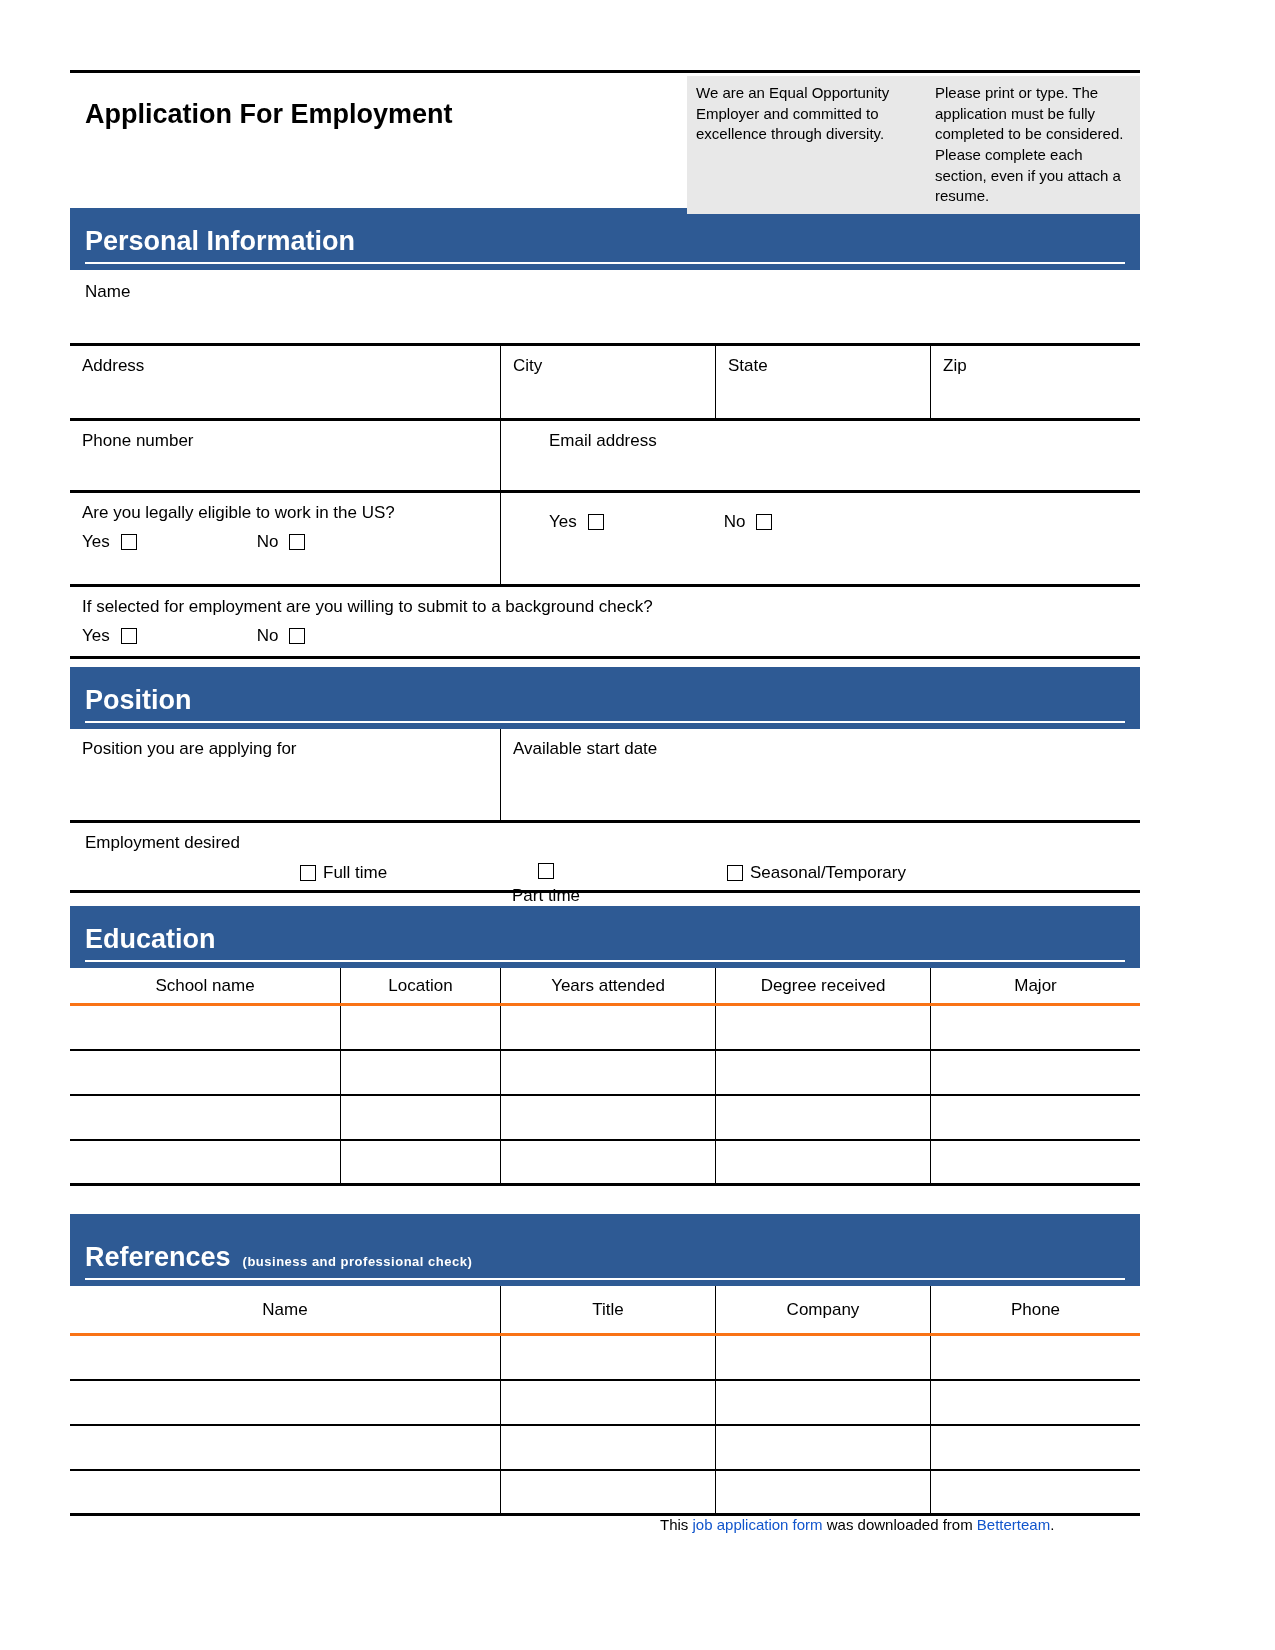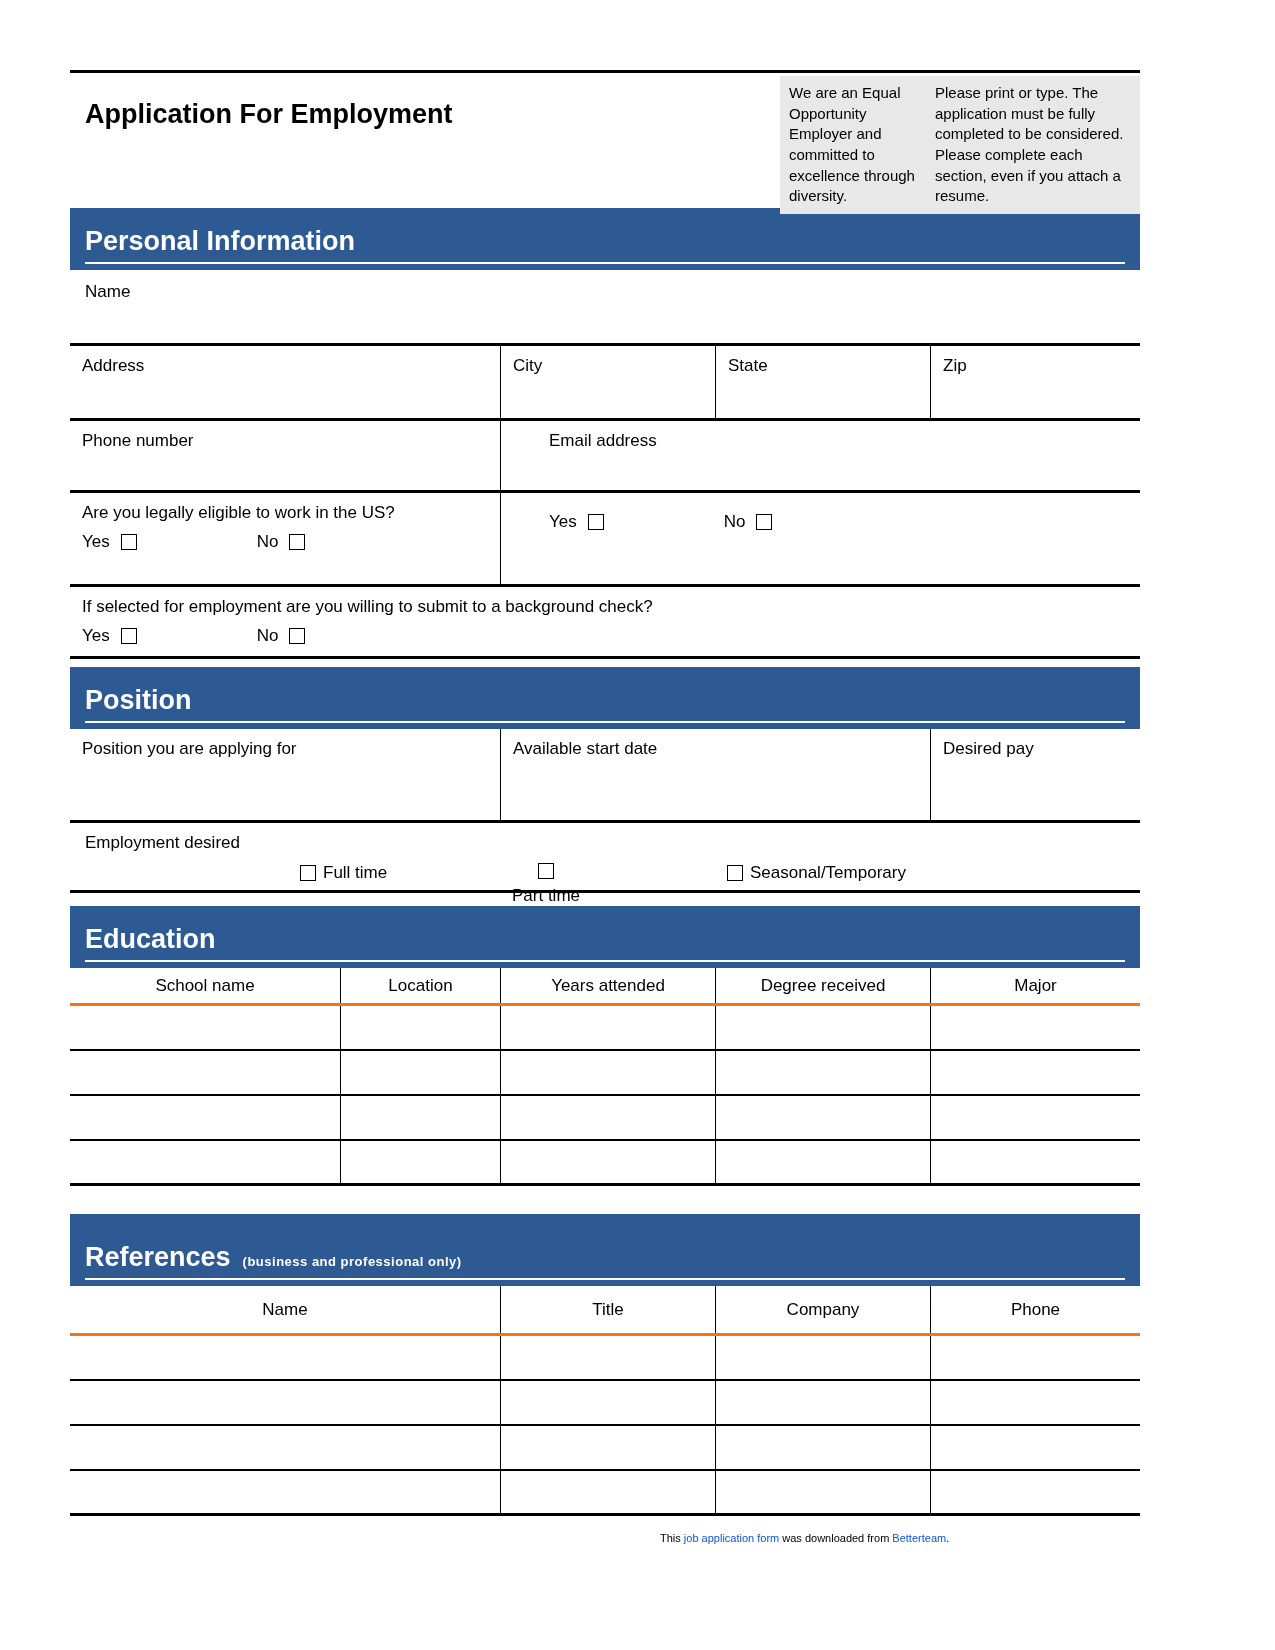--- a/index.html
+++ b/index.html
@@ -5,21 +5,21 @@
   * { margin:0; padding:0; box-sizing:border-box; }
   html,body { background:#fff; }
   body { font-family:"Liberation Sans", sans-serif; color:#000; }
   .page { position:relative; width:1275px; height:1650px; background:#fff; overflow:hidden; }
   .content { position:absolute; left:70px; top:0; width:1070px; }
 
   .top-rule { margin-top:70px; height:3px; background:#000; }
 
   .header { position:relative; height:135px; }
   .title { position:absolute; left:15px; top:26px; font-size:27px; font-weight:bold; }
-  .notes { position:absolute; right:0; top:3px; width:360px; min-height:130px;
+  .notes { position:absolute; right:0; top:3px; width:453px; min-height:130px;
            background:var(--note_bg,#E8E8E8); display:flex; padding:7px 9px; gap:14px; }
   .note { font-size:15px; line-height:1.38; }
   .note-left { flex:1; }
   .note-right { width:196px; }
 
   .section-bar { height:62px; margin-top:0; background:var(--bar_blue,#2E5A94);
                  padding:10px 15px 6px; display:flex; flex-direction:column; justify-content:flex-end; }
   .section-bar.gap8 { margin-top:8px; }
   .section-bar.gap13 { margin-top:13px; }
   .section-bar.gap15 { margin-top:28px; height:72px; }
@@ -51,21 +51,21 @@
   .edu-head { height:38px; }
   .ref-head { height:50px; }
   .hcell { display:flex; align-items:center; justify-content:center; font-size:17px; }
   .hcell + .hcell { border-left:1px solid #000; }
 
   .blank-row { display:flex; height:45px; border-bottom:2px solid #000; }
   .blank-row.last { border-bottom:3px solid #000; }
   .bcell { height:100%; }
   .bcell + .bcell { border-left:1px solid #000; }
 
-  .footer { position:absolute; left:660px; top:1516px; font-size:11px;margin-top:16px; }
+  .footer { position:absolute; left:660px; top:1516px; font-size:15px; }
   .footer a { color:var(--link_blue,#1155CC); text-decoration:none; cursor:pointer; }
 </style>
 </head>
 <body>
 
 <div class="page">
   <div class="content">
 
     <div class="top-rule"></div>
 
@@ -160,23 +160,20 @@
         <span class="bar-title">Position</span>
       </div>
     </div>
 
     <div class="trow h73">
       <div class="cell w430">
         <span>Position you are applying for</span>
       </div>
       <div class="cell w430">
         <span>Available start date</span>
-      </div>
-      <div class="cell w210">
-        <span>Desired pay</span>
       </div>
     </div>
 
     <div class="employment">
       <span>Employment desired</span>
       <span class="opt opt1">
         <span class="cb"></span>
         <span>Full time</span>
       </span>
       <span class="opt opt2">
@@ -228,21 +225,21 @@
       <div class="bcell w270"></div>
       <div class="bcell w160"></div>
       <div class="bcell w215"></div>
       <div class="bcell w215"></div>
       <div class="bcell w210"></div>
     </div>
 
     <div class="section-bar gap15">
       <div class="bar-text">
         <span class="bar-title">References</span>
-        <span class="bar-sub">(business and professional only)</span>
+        <span class="bar-sub">(business and professional check)</span>
       </div>
     </div>
 
     <div class="t-head ref-head">
       <div class="hcell w430">Name</div>
       <div class="hcell w215">Title</div>
       <div class="hcell w215">Company</div>
       <div class="hcell w210">Phone</div>
     </div>
 

